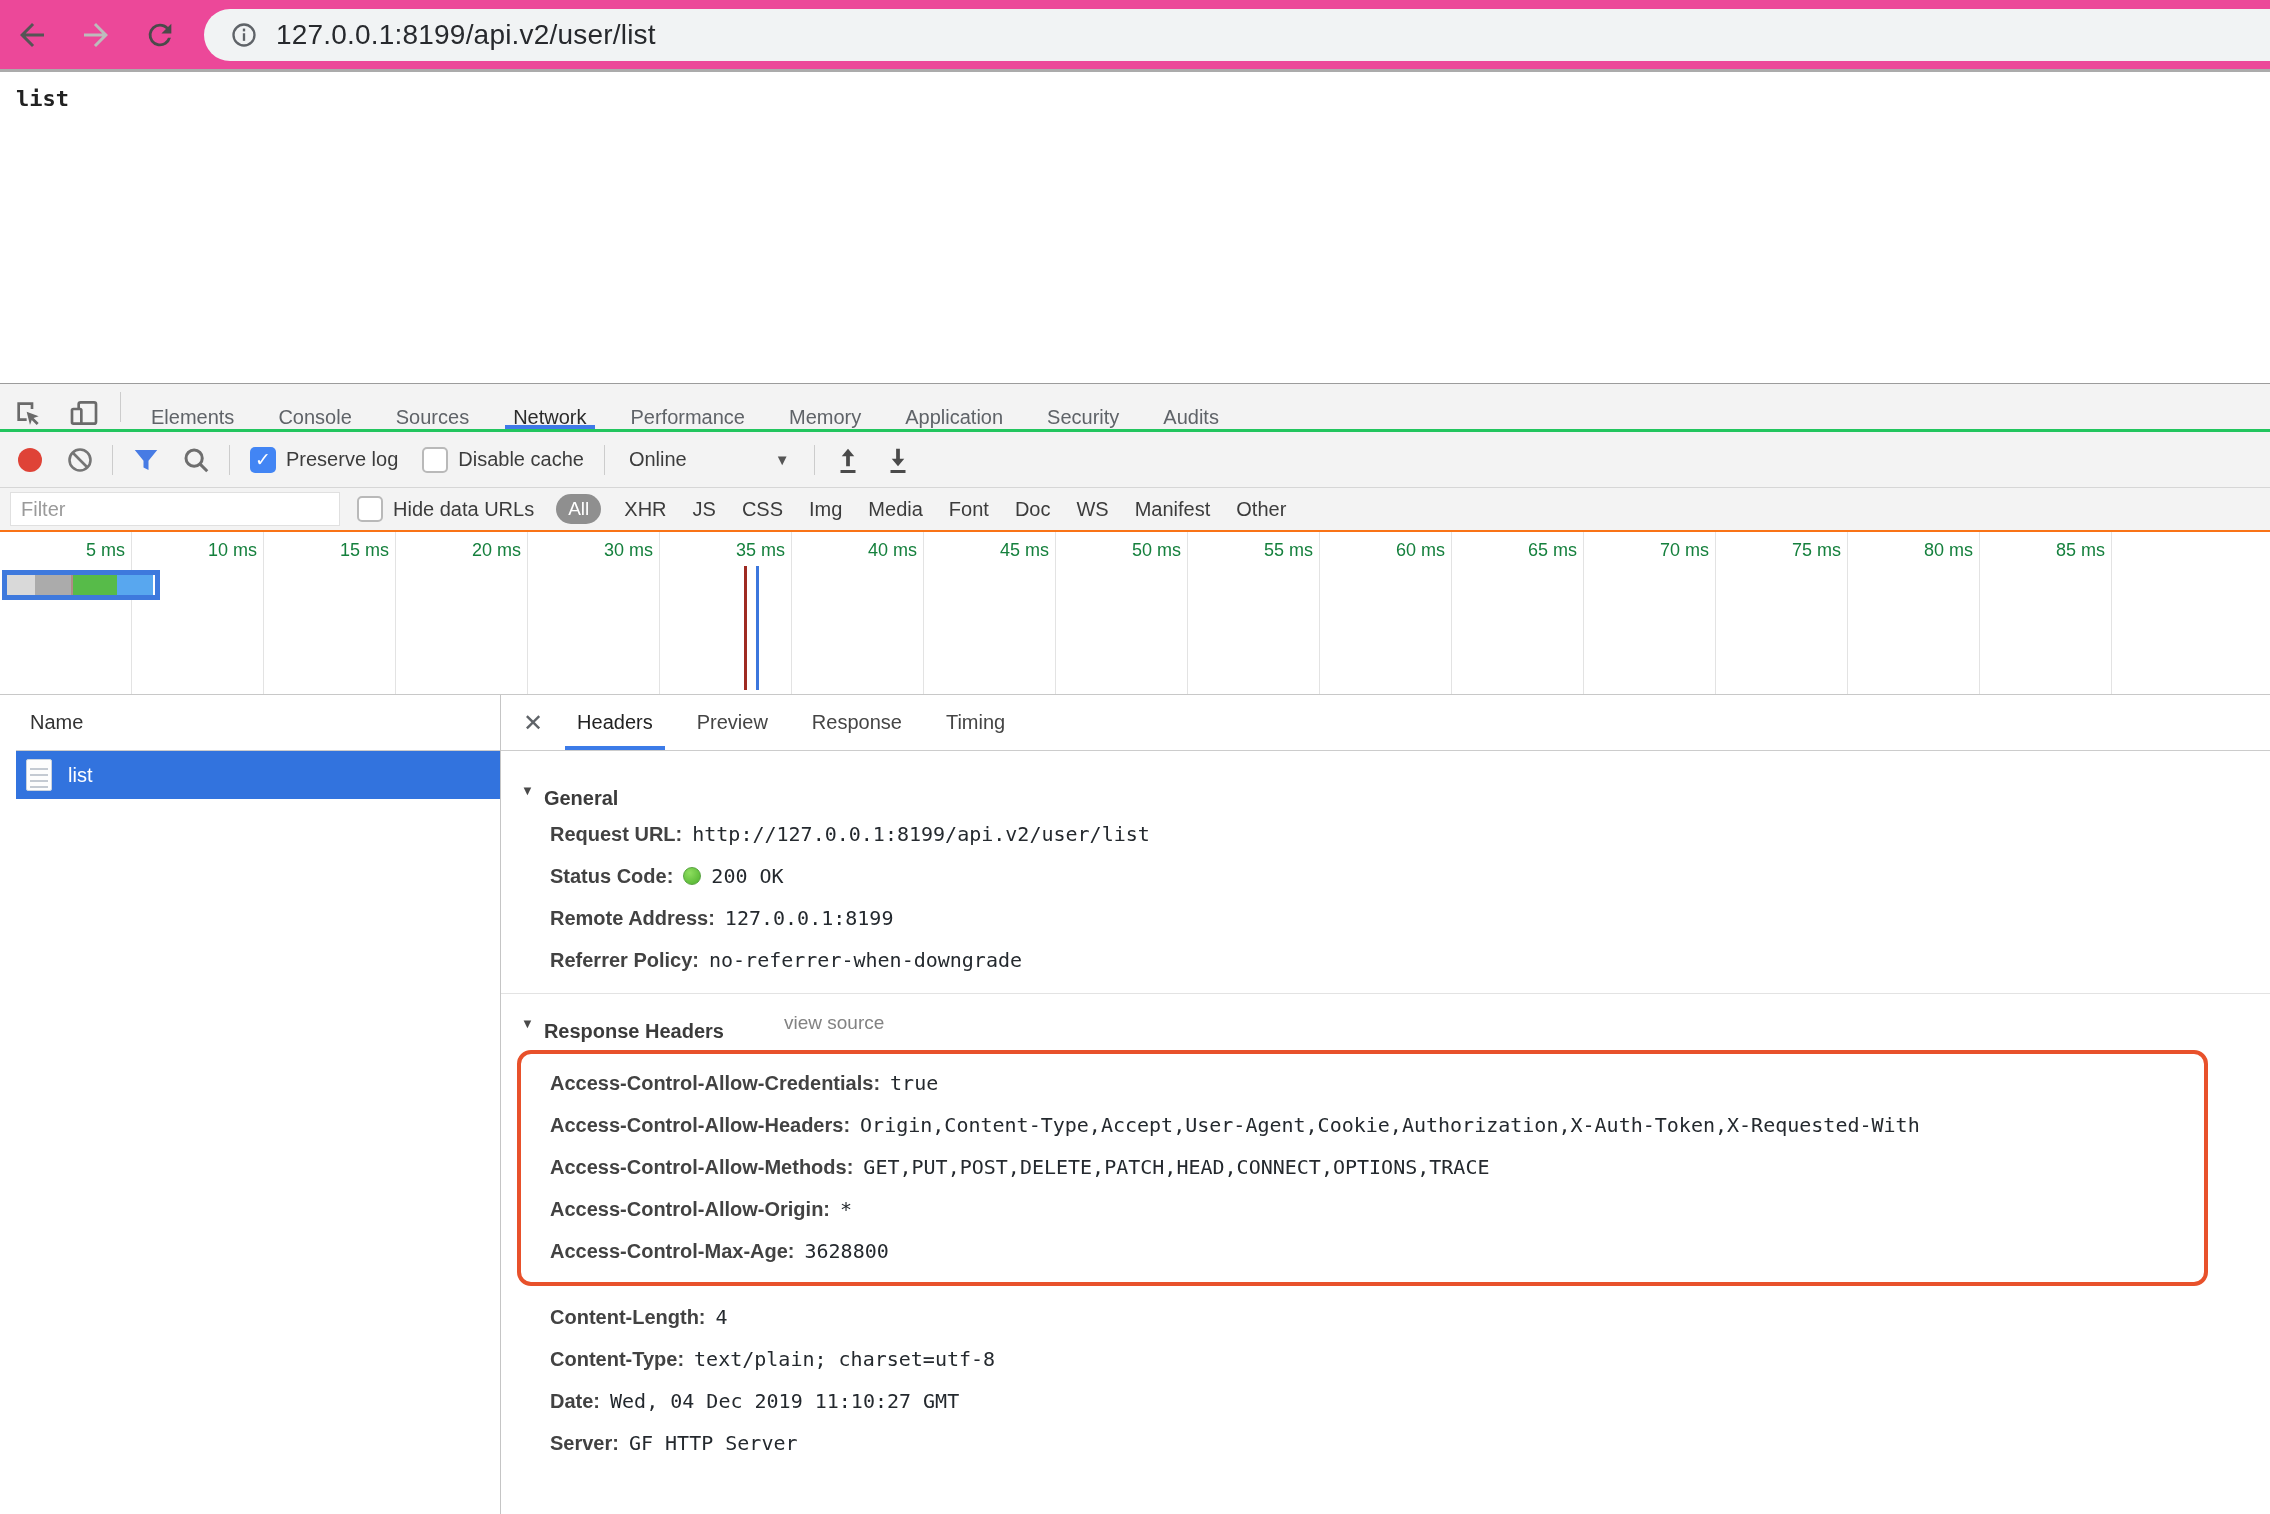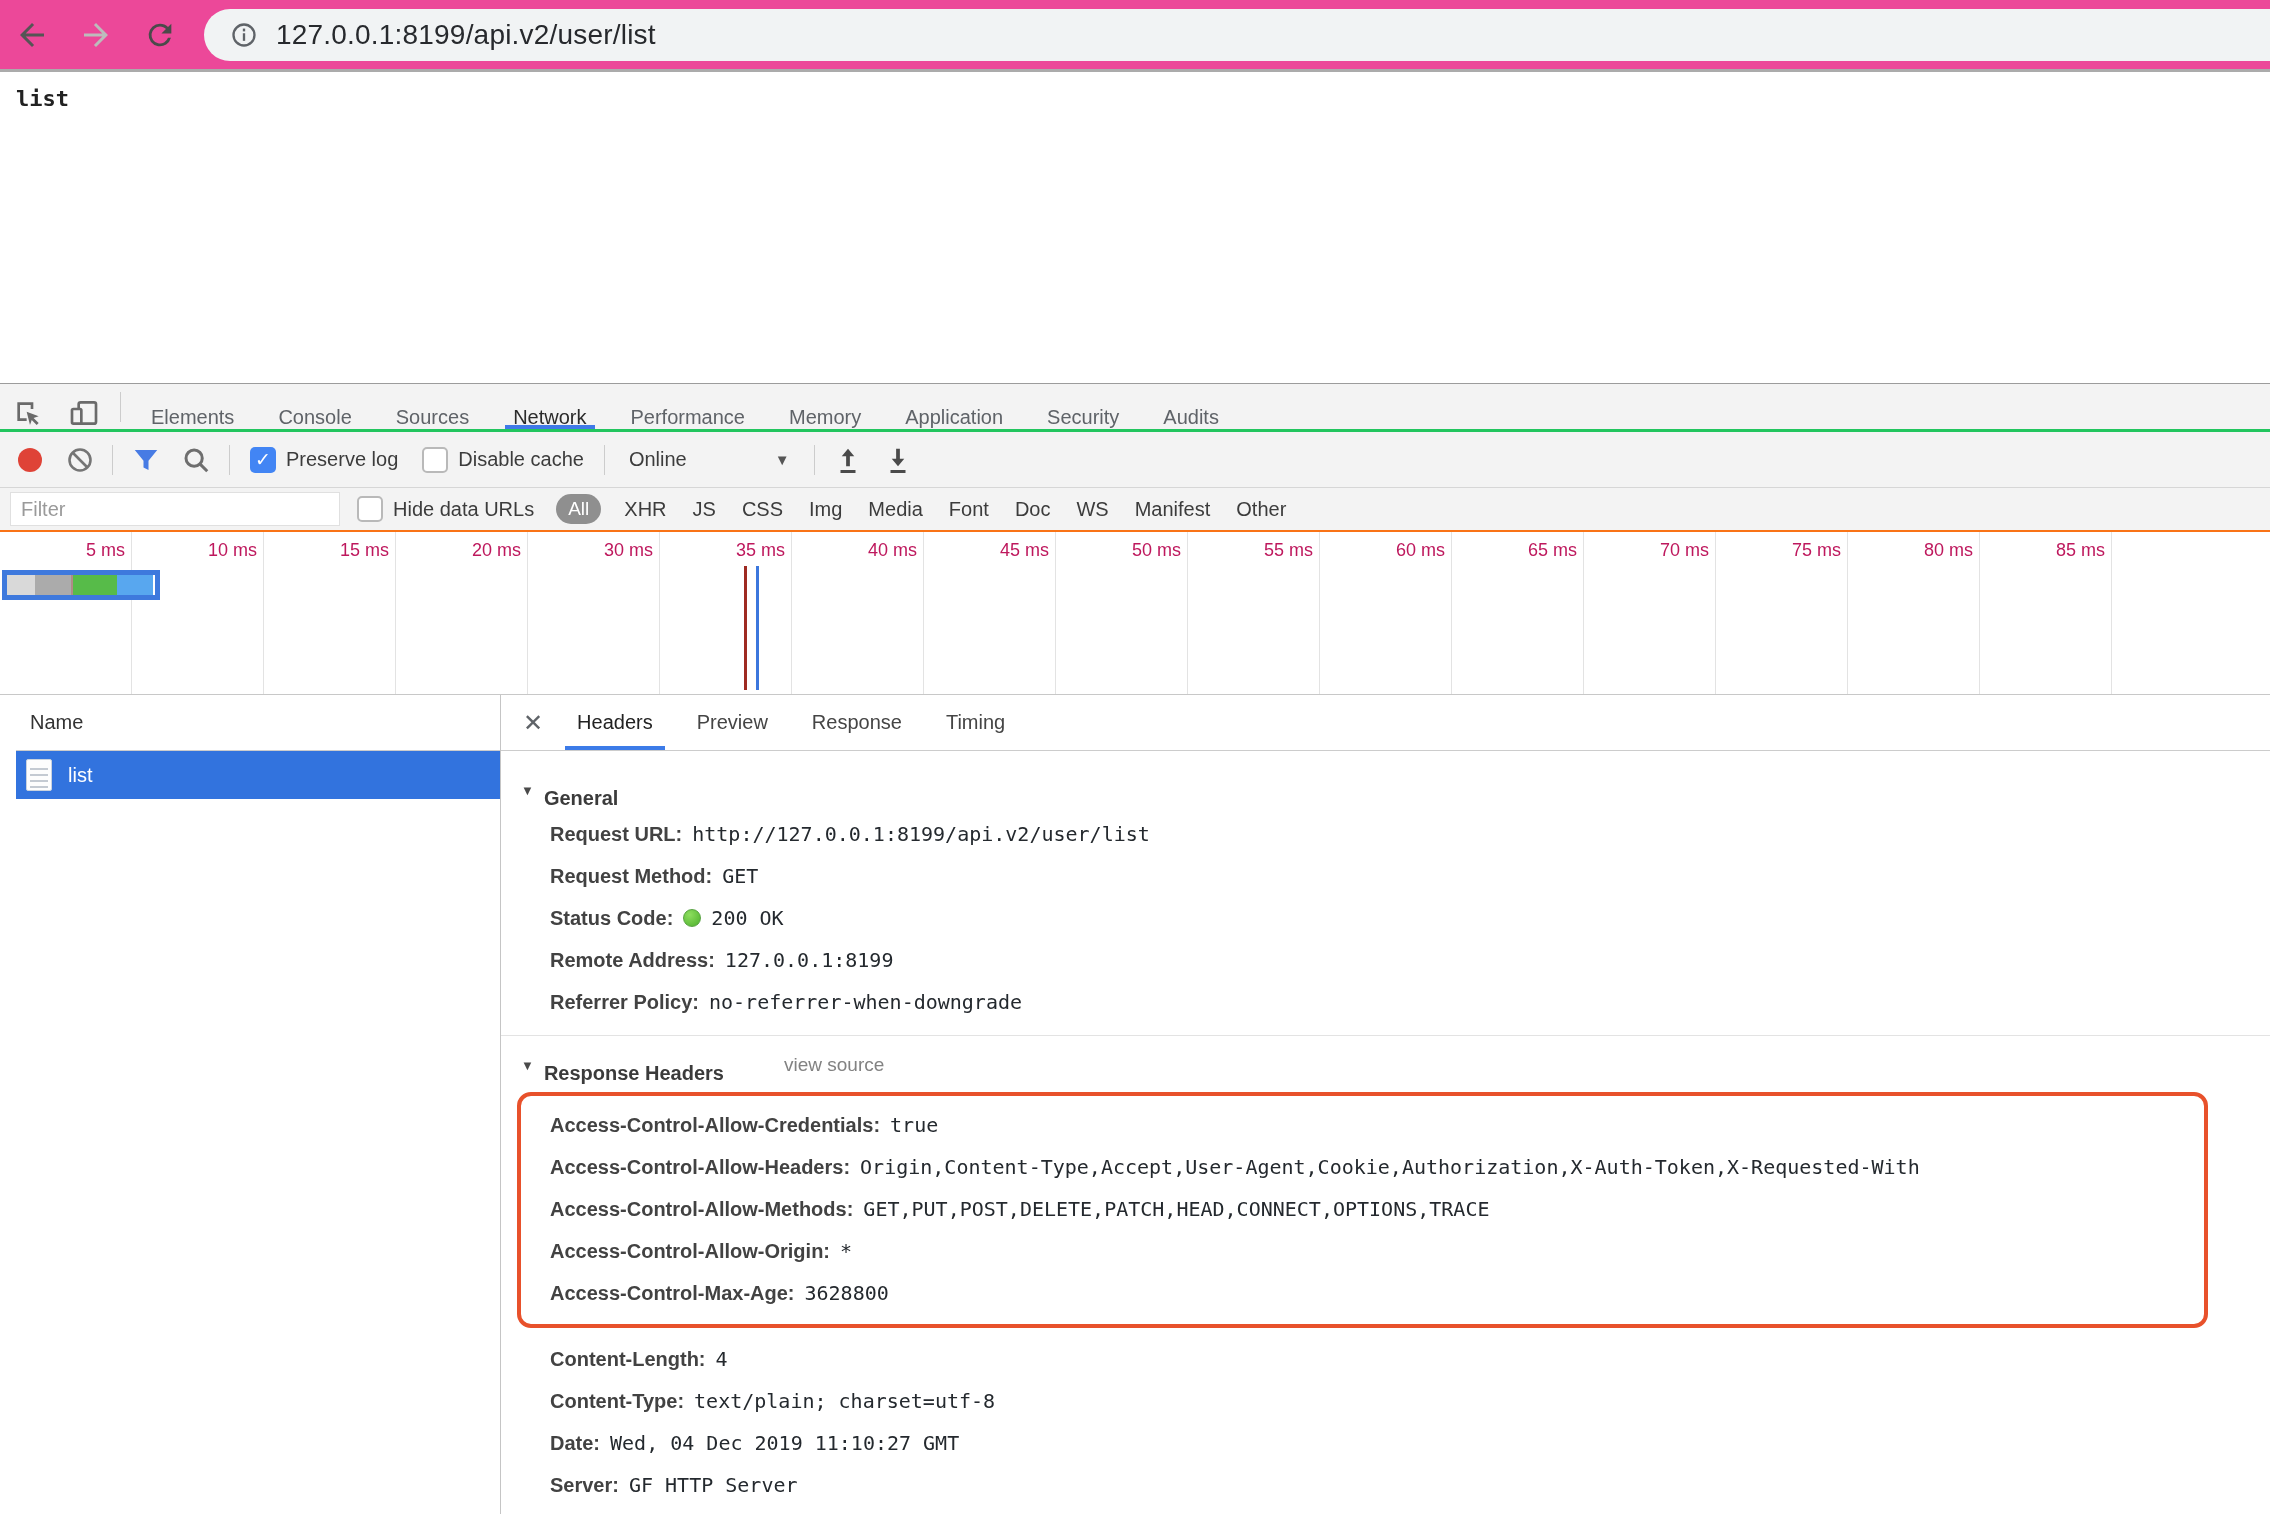--- a/index.html
+++ b/index.html
@@ -49,21 +49,21 @@
                   display:flex; align-items:center; padding-left:10px; }
   .filter-input { width:330px; height:34px; border:1px solid #e0e0e0; background:#fff;
                   font-size:20px; color:#333; padding:0 10px; outline:none; }
   .filter-input::placeholder { color:#9a9a9a; }
   .pill-all { background:#8f8f8f; color:#fff; font-size:19px; border-radius:18px;
               padding:4px 12px; margin:0 10px; }
   .ftype { font-size:20px; color:#3c3c3c; margin:0 13px; }
 
   .dt-overview { height:163px; background:#fff; border-bottom:1px solid #c8c8c8;
                  position:relative; display:flex; }
-  .ruler-cell { flex:0 0 132px; border-right:1px solid #e3e3e3; font-size:18px; color:#be185d;
+  .ruler-cell { flex:0 0 132px; border-right:1px solid #e3e3e3; font-size:18px; color:#15803d;
                 text-align:right; padding:8px 6px 0 0; }
   .ov-bar { position:absolute; left:2px; top:38px; width:158px; height:30px;
             border:5px solid #3e79dd; background:#fff; display:flex; }
   .seg1 { width:28px; background:#d9d9d9; }
   .seg2 { width:38px; background:#ababab; border-right:2px solid #b08b86; }
   .seg3 { width:44px; background:#57bb49; }
   .seg4 { width:36px; background:#58a7ef; }
   .ev-line { position:absolute; top:34px; bottom:4px; width:3px; }
   .ev-load { left:744px; background:#9e2a22; }
   .ev-dcl  { left:756px; background:#3c77dd; }
@@ -286,24 +286,20 @@
         <div class="sec general-block">
           <div class="sec-title-row">
             <span class="tri">▼</span>
             <span class="sec-title">General</span>
           </div>
           <div class="hrow">
             <span class="hlabel">Request URL:</span>
             <span class="hval">http://127.0.0.1:8199/api.v2/user/list</span>
           </div>
           <div class="hrow">
-            <span class="hlabel">Request Method:</span>
-            <span class="hval">GET</span>
-          </div>
-          <div class="hrow">
             <span class="hlabel">Status Code:</span>
             <span class="status-dot"></span>
             <span class="hval">200 OK</span>
           </div>
           <div class="hrow">
             <span class="hlabel">Remote Address:</span>
             <span class="hval">127.0.0.1:8199</span>
           </div>
           <div class="hrow">
             <span class="hlabel">Referrer Policy:</span>

